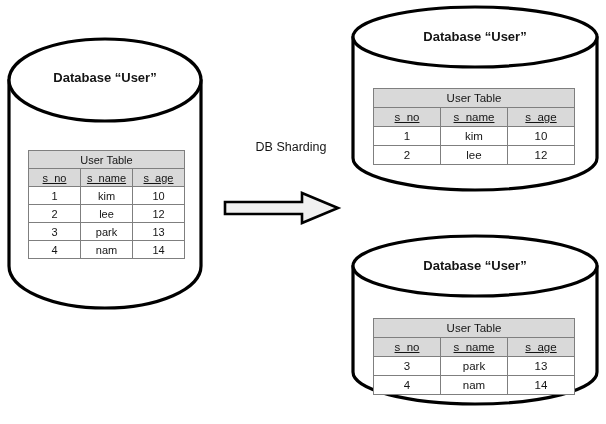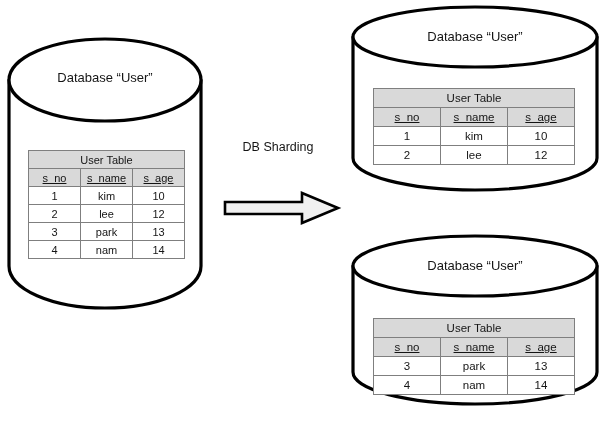--- a/index.html
+++ b/index.html
@@ -31,21 +31,21 @@
   .cyl-svg {
     position: absolute;
     left: 0;
     top: 0;
     overflow: visible;
   }
   .cyl-title {
     position: absolute;
     text-align: center;
     white-space: nowrap;
-    font-weight: 400;
+    font-weight: 700;
     color: #151515;
   }
 
   
   table.db-table {
     position: absolute;
     border-collapse: collapse;
     background: #ffffff;
     table-layout: fixed;
   }
@@ -87,21 +87,21 @@
     position: absolute;
     left: 222px;
     top: 190px;
     width: 120px;
     height: 36px;
   }
 
   
   .sharding-label {
     position: absolute;
-    left: 223px;
+    left: 236px;
     top: 140px;
     width: 110px;
     text-align: center;
     font-size: 12.5px;
     color: #151515;
     white-space: nowrap;
   }
 </style>
 </head>
 <body>

